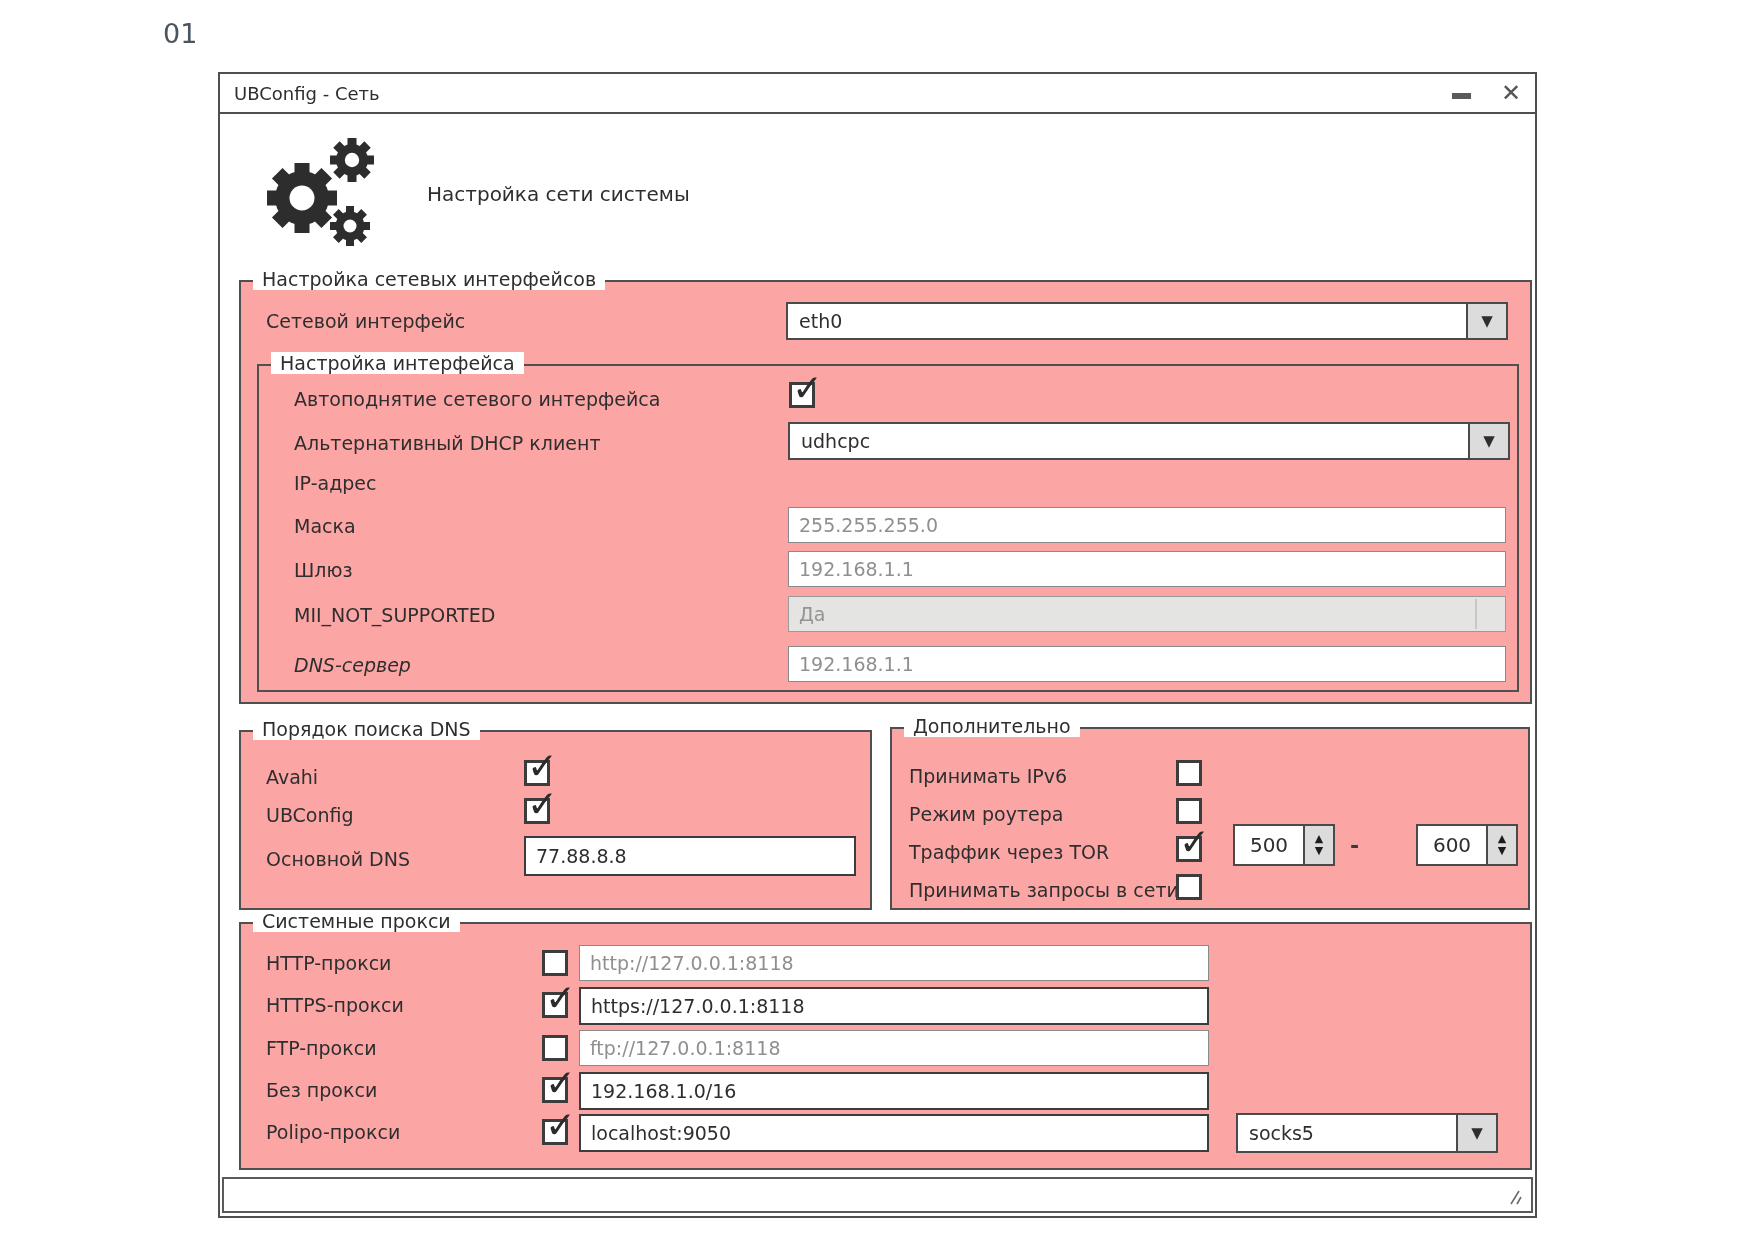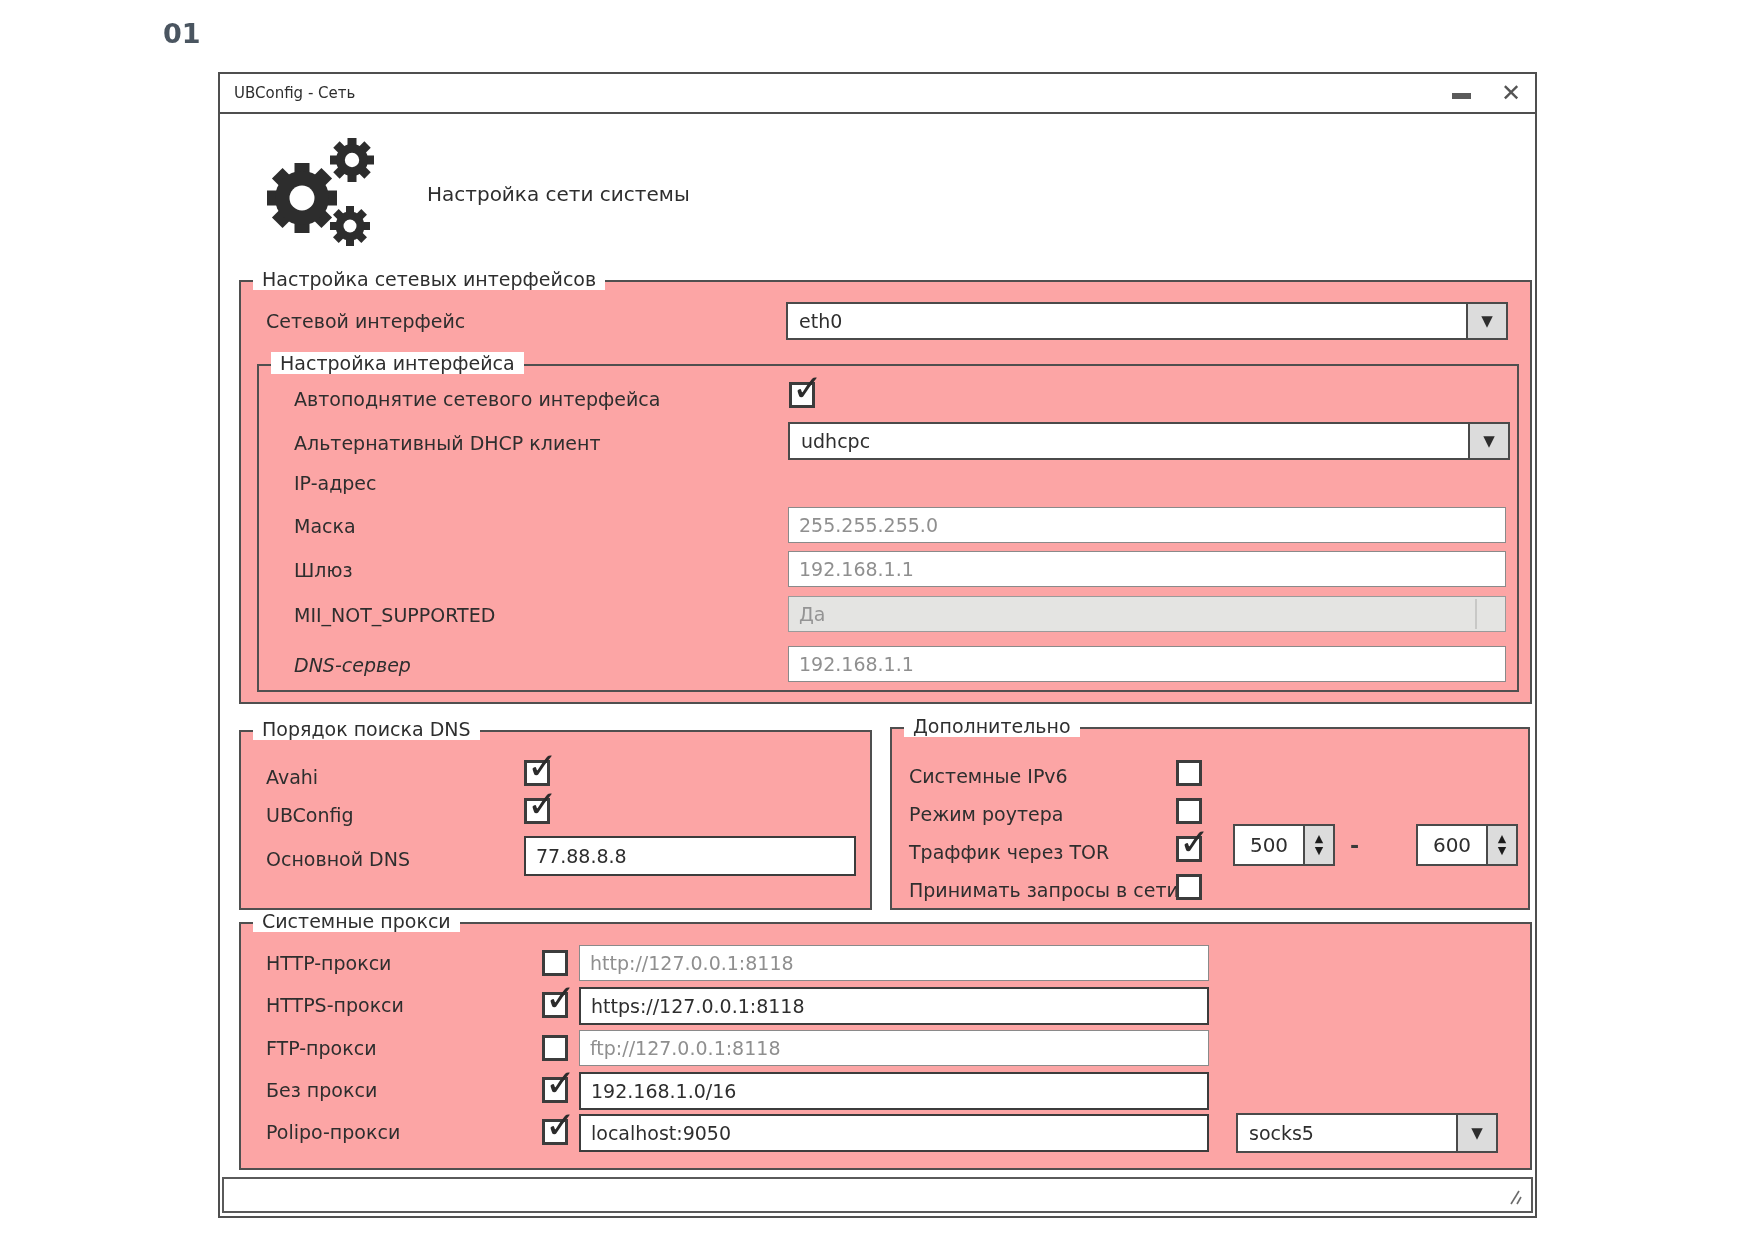--- a/index.html
+++ b/index.html
@@ -8,36 +8,36 @@
     background:#ffffff;
     font-family:"DejaVu Sans", "Liberation Sans", sans-serif;
     color:#2e2e2e;
     position:relative;
     overflow:hidden;
   }
   * { box-sizing:border-box; }
 
   .page-annotation {
     position:absolute; left:163px; top:18px;
-    font-size:27px; font-weight:bold; color:#4a5560;
+    font-size:27px; font-weight:normal; color:#4a5560;
   }
 
   .window {
     position:absolute; left:218px; top:72px;
     width:1319px; height:1146px;
     border:2px solid #4f4f4f; background:#fff;
   }
 
   
   .titlebar {
     position:absolute; left:0; top:0; right:0; height:40px;
     border-bottom:2px solid #4f4f4f;
     display:flex; align-items:center; padding:0 14px;
   }
-  .title-text { font-size:15px; color:#2e2e2e; }
+  .title-text { font-size:18px; color:#2e2e2e; }
   .titlebar-buttons { margin-left:auto; display:flex; gap:30px; align-items:center; }
   .min-btn { width:19px; height:6px; background:#5a5a5a; margin-bottom:-6px; }
   .close-btn { font-size:24px; color:#545454; font-weight:bold; line-height:1; }
 
   
   .gears { position:absolute; left:47px; top:60px; }
   .subtitle { position:absolute; left:207px; top:108px; font-size:20px; }
 
   
   .group { position:absolute; border:2px solid #4f4f4f; background:#fca5a5; }
@@ -203,21 +203,21 @@
         <span class="tick">✓</span>
       </span>
 
     <span class="lbl" style="left:25px; top:116px;">Основной DNS</span>
     <input class="field strong" style="left: 283px; top: 104px; width: 332px; height: 40px;" value="77.88.8.8">
   </div>
 
   <div class="group" style="left:670px; top:653px; width:640px; height:183px;">
     <span class="group-label">Дополнительно</span>
 
-    <span class="lbl" style="left:17px; top:36px;">Системные IPv6</span>
+    <span class="lbl" style="left:17px; top:36px;">Принимать IPv6</span>
     <span class="cb" style="left:284px; top:31px;"></span>
 
     <span class="lbl" style="left:17px; top:74px;">Режим роутера</span>
     <span class="cb" style="left:284px; top:69px;"></span>
 
     <span class="lbl" style="left:17px; top:112px;">Траффик через TOR</span>
     <span class="cb checked" style="left:284px; top:107px;">
         <span class="tick">✓</span>
       </span>
 

